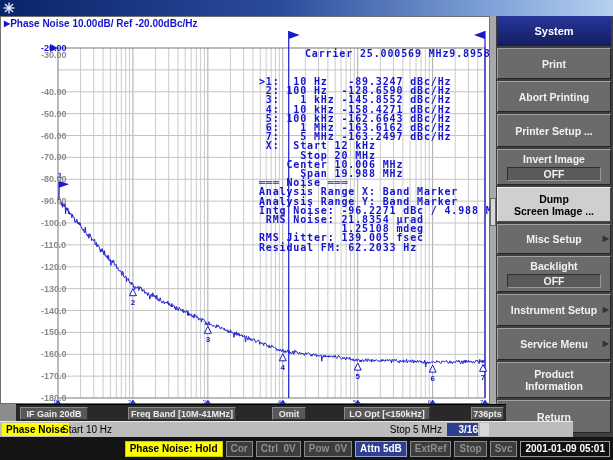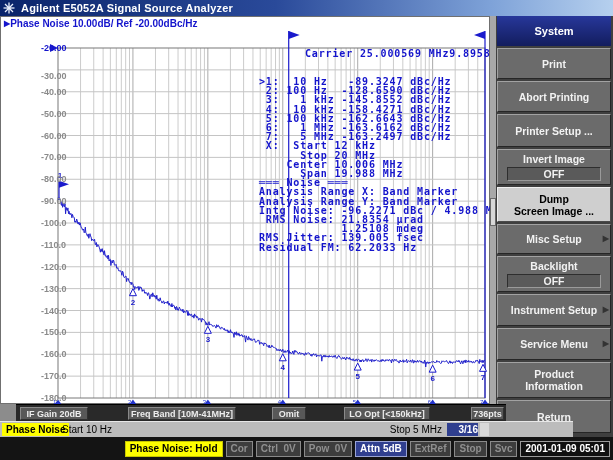--- a/index.html
+++ b/index.html
@@ -94,21 +94,20 @@
   <div class="titlebar">
     <svg class="logo-icon" viewBox="0 0 12 12">
       <g stroke="#e9eefb" stroke-width="1.3">
         <line x1="6" y1="0.5" x2="6" y2="11.5"></line>
           <line x1="0.5" y1="6" x2="11.5" y2="6"></line>
         <line x1="2" y1="2" x2="10" y2="10"></line>
           <line x1="10" y1="2" x2="2" y2="10"></line>
       </g>
       <circle cx="6" cy="6" r="1.6" fill="#e9eefb"></circle>
     </svg>
-    <span class="title-text">Agilent E5052A Signal Source Analyzer</span>
   </div>
 
   <div class="plot-panel">
     <div class="trace-hdr"><span class="ptr">▶</span><span>Phase Noise 10.00dB/ Ref -20.00dBc/Hz</span></div>
     <svg class="plot" id="plot-svg" width="490" height="388" viewBox="0 0 490 388">
         <g>
           <line x1="79.55491923114553" y1="31" x2="79.55491923114553" y2="381" stroke="#cccccc" stroke-width="1"></line>
           <line x1="92.74870118816011" y1="31" x2="92.74870118816011" y2="381" stroke="#cccccc" stroke-width="1"></line>
           <line x1="102.10983846229107" y1="31" x2="102.10983846229107" y2="381" stroke="#cccccc" stroke-width="1"></line>
           <line x1="109.37090064071205" y1="31" x2="109.37090064071205" y2="381" stroke="#cccccc" stroke-width="1"></line>
@@ -236,21 +235,21 @@
           <polygon points="482,347.35871875 485.5,354.35871875 478.5,354.35871875" fill="#ffffff" stroke="#1a1acc" stroke-width="1"></polygon>
           <text x="482" y="363.35871875" text-anchor="middle" font-size="8" font-weight="bold" fill="#1a1acc" font-family="Liberation Sans, sans-serif">7</text>
         </g>
         <g>
           <polygon points="484,382.5 488,388 480,388" fill="#2233cc"></polygon>
           <text x="479" y="387" font-size="6" fill="#2233cc" font-family="Liberation Sans, sans-serif">7</text>
         </g>
       </svg>
     <div id="ylabels">
         <div class="ylab ref" style="top: 26px; left: 0px;">-20.00</div>
-        <div class="ylab" style="top: 54px; left: 0px;">-30.00</div>
+        <div class="ylab" style="top: 33px; left: 0px;">-30.00</div>
         <div class="ylab" style="top: 69.75px; left: 0px;">-40.00</div>
         <div class="ylab" style="top: 91.625px; left: 0px;">-50.00</div>
         <div class="ylab" style="top: 113.5px; left: 0px;">-60.00</div>
         <div class="ylab" style="top: 135.375px; left: 0px;">-70.00</div>
         <div class="ylab" style="top: 157.25px; left: 0px;">-80.00</div>
         <div class="ylab" style="top: 179.125px; left: 0px;">-90.00</div>
         <div class="ylab" style="top: 201px; left: 0px;">-100.0</div>
         <div class="ylab" style="top: 222.875px; left: 0px;">-110.0</div>
         <div class="ylab" style="top: 244.75px; left: 0px;">-120.0</div>
         <div class="ylab" style="top: 266.625px; left: 0px;">-130.0</div>

